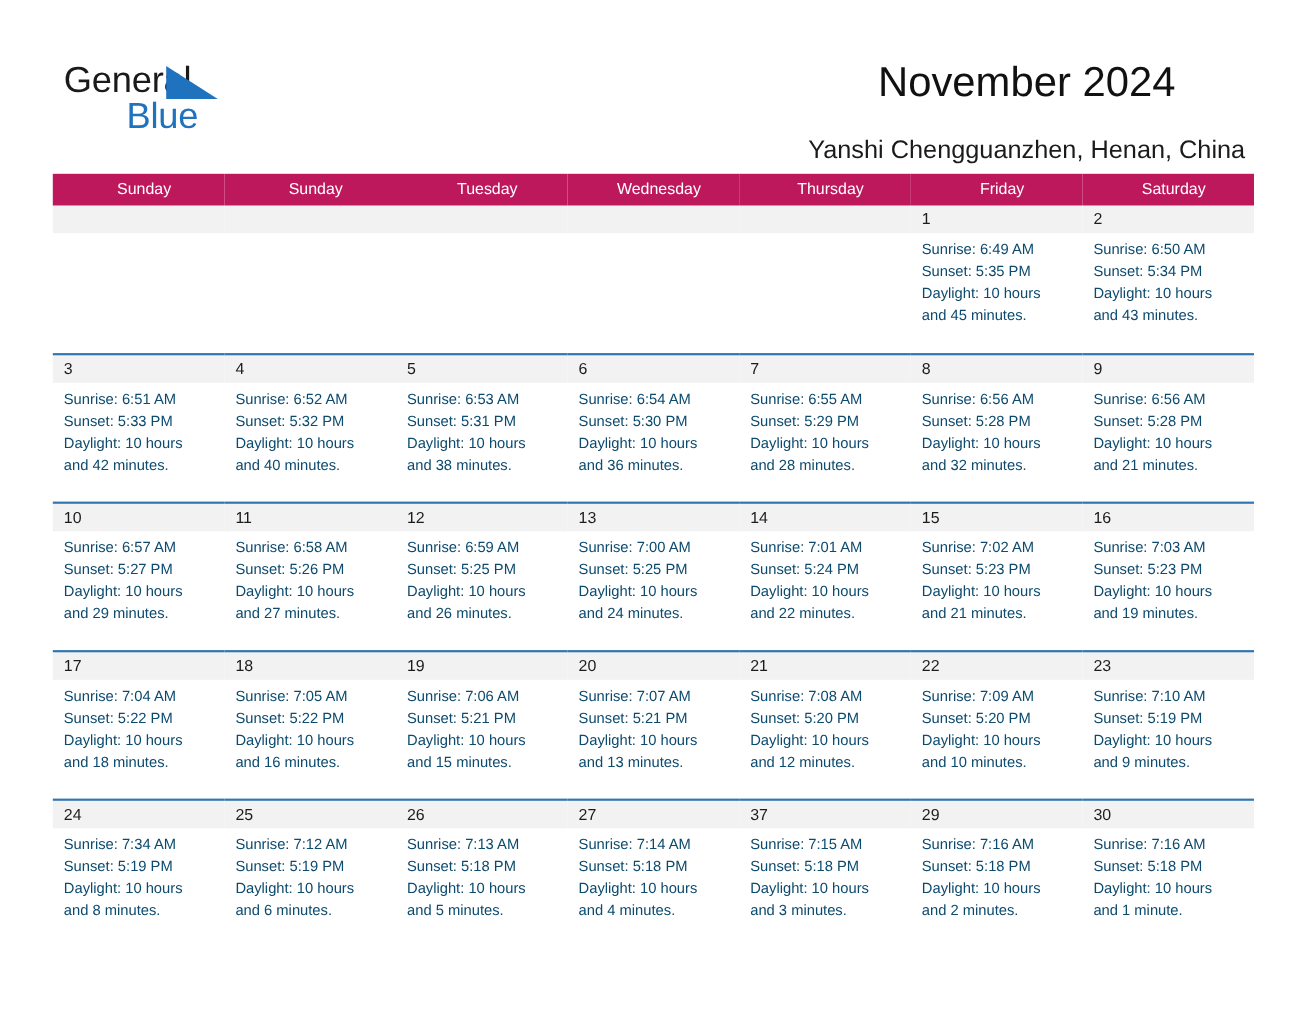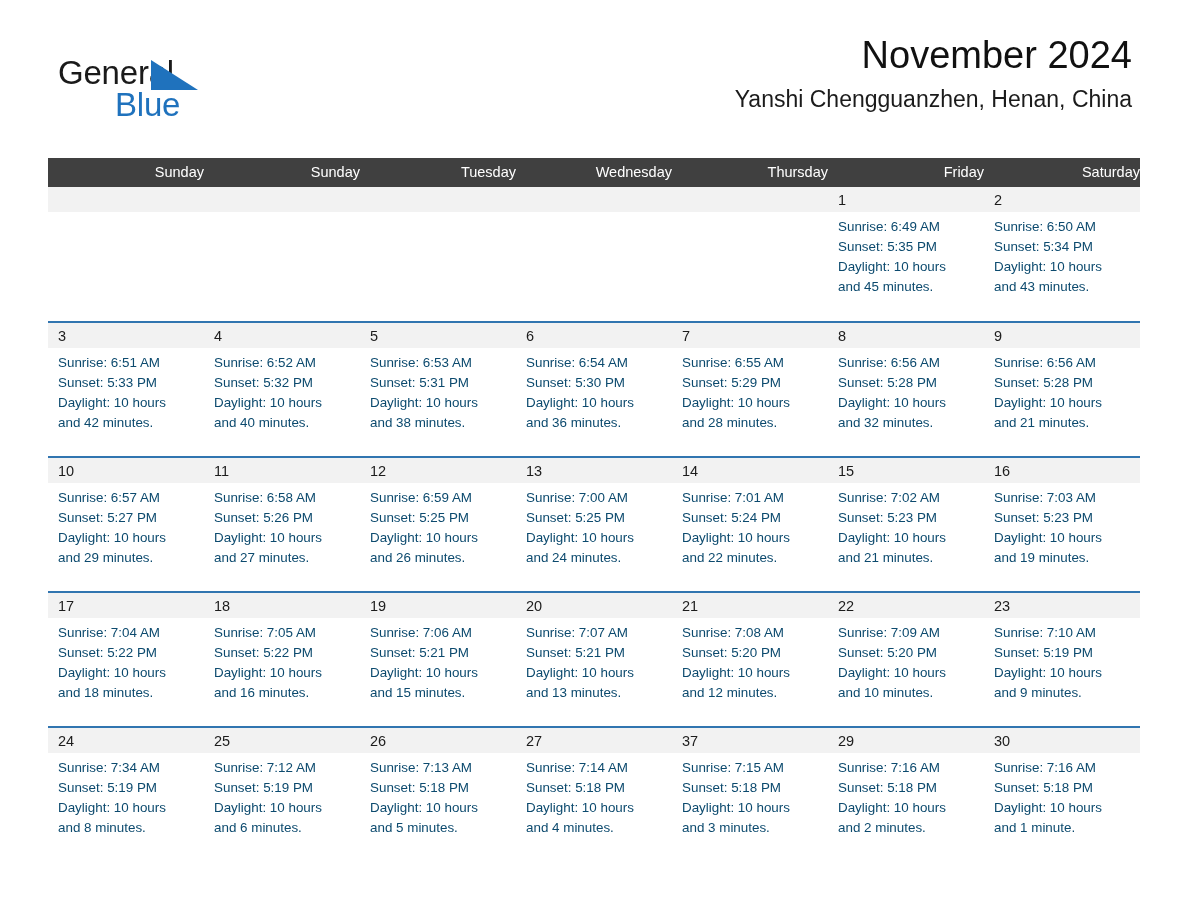--- a/index.html
+++ b/index.html
@@ -54,56 +54,56 @@
     top: 32px;
     font-size: 33px;
     line-height: 36px;
     color: #1f72bd;
     letter-spacing: -0.2px;
     font-weight: 400;
   }
   .title-block {
     position: absolute;
     right: 56px;
-    top: 32px;
-    text-align: right;
+    top: 52px;
+    text-align: center;
   }
   .cal-title {
     font-size: 38px;
     line-height: 46px;
     color: #111111;
     font-weight: 400;
     letter-spacing: 0px;
   }
   .cal-subtitle {
-    margin-top: 7px;
+    margin-top: 24px;
     font-size: 23px;
     line-height: 28px;
     color: #1b1b1b;
     font-weight: 400;
   }
 
   
   .calendar {
     position: absolute;
     left: 48px;
     top: 158px;
     width: 1092px;
   }
   .cal-table {
     width: 1092px;
     border-collapse: collapse;
     table-layout: fixed;
   }
   .cal-table th {
-    background: #404040;
+    background: #be185d;
     color: #ffffff;
     font-size: 14.5px;
     font-weight: 400;
-    text-align: right;
+    text-align: center;
     padding: 6px 0 7px 10px;
     height: 28px;
     vertical-align: middle;
   }
   .cal-table td {
     vertical-align: top;
     padding: 0;
   }
   tr.week-row > td {
     height: 135px;

